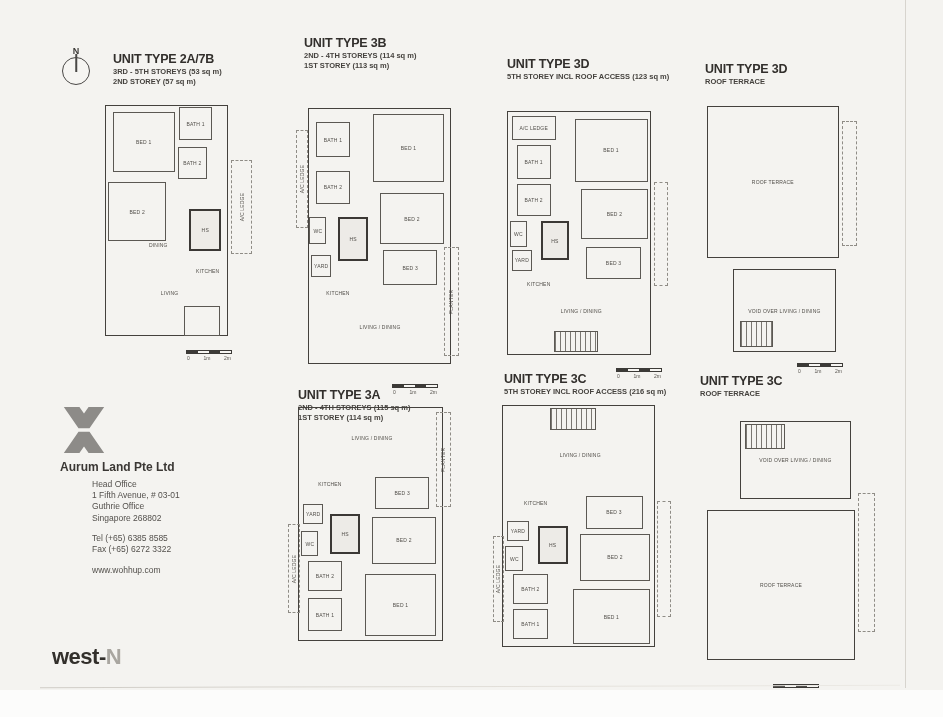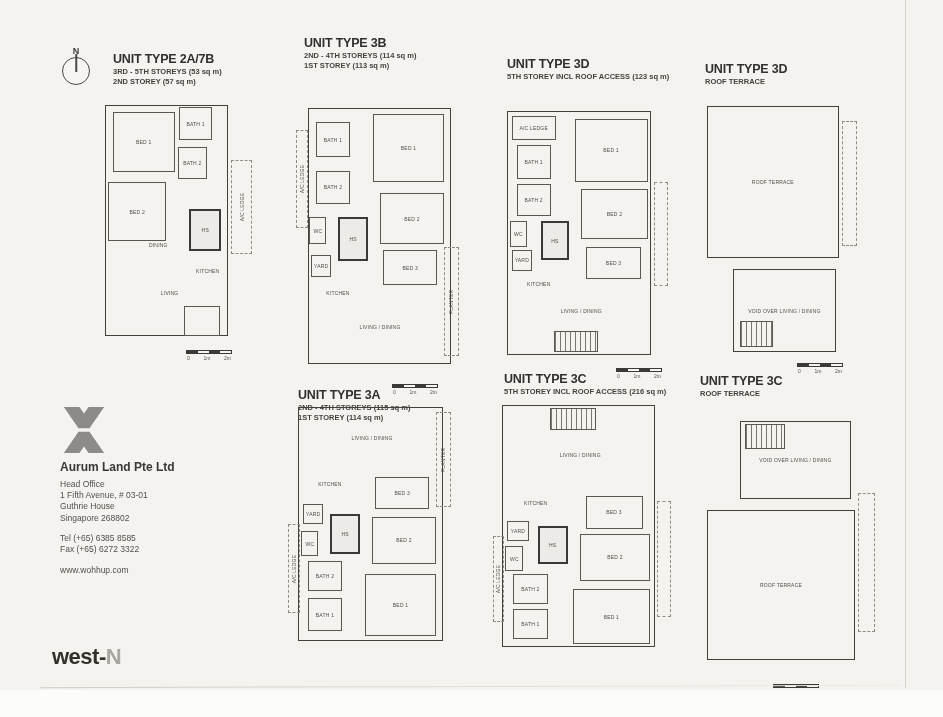--- a/index.html
+++ b/index.html
@@ -52,21 +52,21 @@
   .sb-labels{display:flex;justify-content:space-between;font-size:5px;color:#55524d;margin-top:1px;padding:0 1px;}
   .sb-0{left:186px;top:350px;} .sb-1{left:392px;top:384px;} .sb-2{left:616px;top:368px;}
   .sb-3{left:797px;top:363px;} .sb-4{left:366px;top:697px;} .sb-5{left:574px;top:695px;}
   .sb-6{left:773px;top:684px;}
 
   
   .logo{position:absolute;left:62px;top:406px;width:44px;height:48px;}
   .cname{position:absolute;left:60px;top:460px;font-size:12px;font-weight:700;color:#3a3734;}
   .cblock{position:absolute;left:60px;font-size:8.5px;color:#53504c;line-height:1.32;}
   .cb-office{top:479px;} .cb-phone{top:533px;} .cb-web{top:565px;}
-  .cblock div{white-space:nowrap;}
+  .cblock div{white-space:nowrap;margin-left:32px;}
 
   
   .brand{position:absolute;left:52px;top:644px;font-size:22px;font-weight:700;letter-spacing:-0.5px;}
   .brand-dark{color:#33302c;} .brand-light{color:#a9a6a0;}
 </style>
 </head>
 <body>
 
 <div class="page">
 
@@ -375,21 +375,21 @@
   <div class="logo">
     <svg width="44" height="48" viewBox="0 0 48 50">
       <path d="M2,0 L19,0 L24,7 L29,0 L46,0 L30,23 L18,23 Z" fill="#8d8b88"></path>
       <path d="M18,27 L30,27 L46,50 L29,50 L24,43 L19,50 L2,50 Z" fill="#8d8b88"></path>
     </svg>
   </div>
   <div class="cname">Aurum Land Pte Ltd</div>
   <div class="cblock cb-office">
     <div>Head Office</div>
     <div>1 Fifth Avenue, # 03-01</div>
-    <div>Guthrie House</div>
+    <div>Guthrie Office</div>
     <div>Singapore 268802</div>
   </div>
   <div class="cblock cb-phone">
     <div>Tel (+65) 6385 8585</div>
     <div>Fax (+65) 6272 3322</div>
   </div>
   <div class="cblock cb-web">
     <div>www.wohhup.com</div>
   </div>
 

